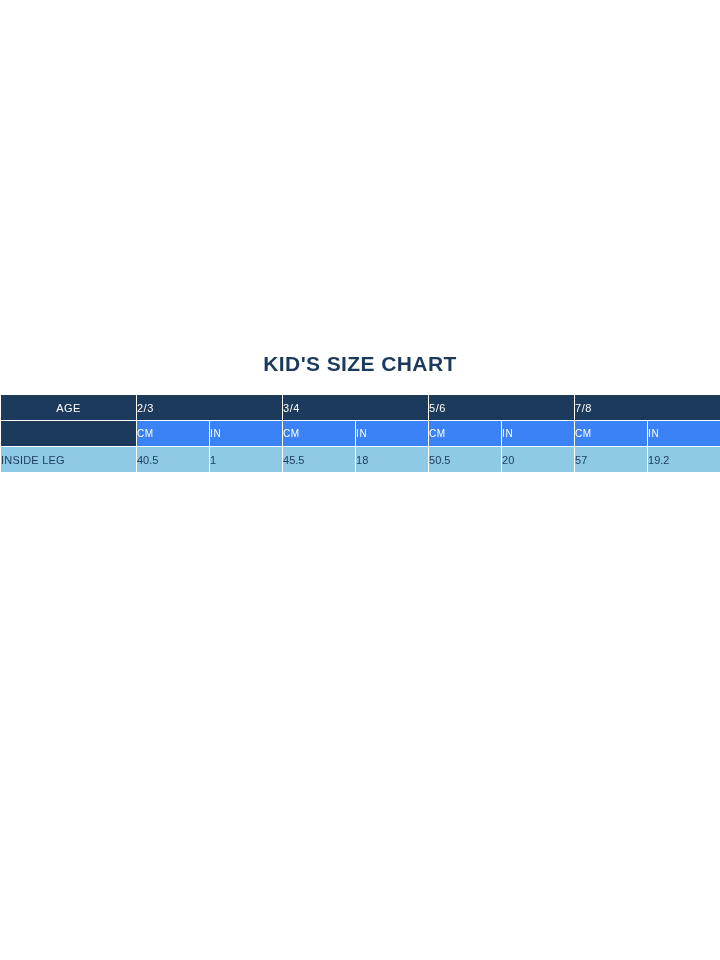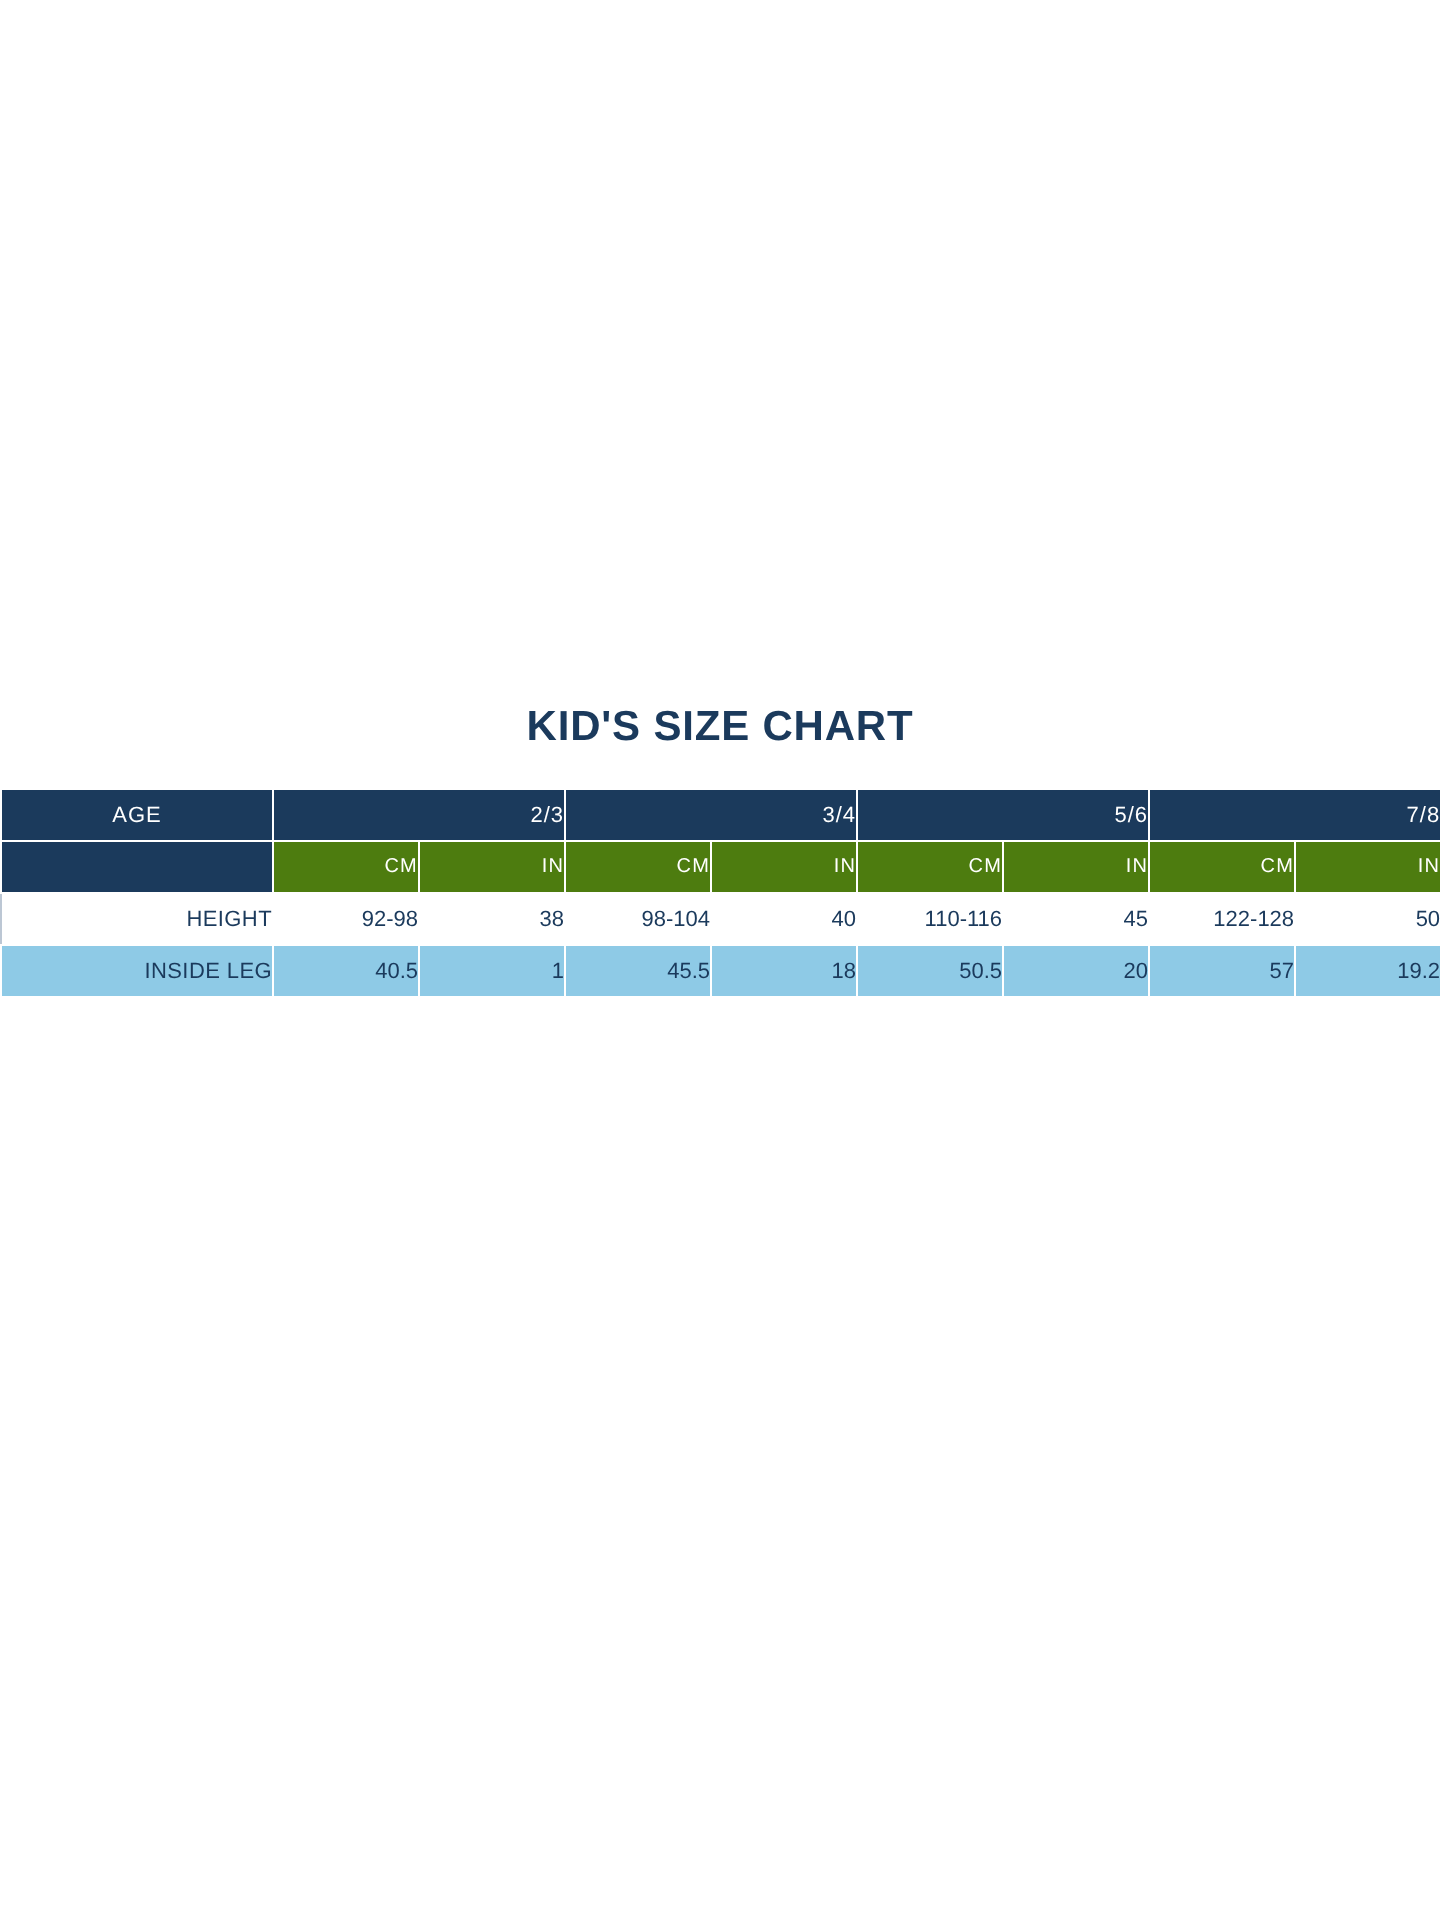--- a/index.html
+++ b/index.html
@@ -39,36 +39,36 @@
     width: 720px;
     table-layout: fixed;
     font-size: 11px;
     padding-left: 13px;
   }
   table.size-chart td,
   table.size-chart th {
     border: 1px solid #ffffff;
     padding: 0;
     height: 25px;
-    text-align: right;
+    text-align: left;
     vertical-align: middle;
     font-weight: normal;
   }
   
   .hdr-dark {
     background: #1b3a5c;
     color: #ffffff;
     font-size: 11px;
     letter-spacing: 0.5px;
   }
   .hdr-dark.age-label-center {
     text-align: center;
   }
   .hdr-sub {
-    background: #4d7c0f;
+    background: #3b82f6;
     color: #ffffff;
     font-size: 10px;
     letter-spacing: 0.6px;
   }
   .hdr-sub.blank {
     background: #1b3a5c;
   }
   
   .row-white td {
     background: #ffffff;
@@ -135,31 +135,20 @@
           <th class="hdr-sub">CM</th>
           <th class="hdr-sub">IN</th>
           <th class="hdr-sub">CM</th>
           <th class="hdr-sub">IN</th>
           <th class="hdr-sub">CM</th>
           <th class="hdr-sub">IN</th>
         </tr>
       </thead>
 
       <tbody>
-        <tr class="row-white">
-          <td class="row-head">HEIGHT</td>
-          <td class="val">92-98</td>
-          <td class="val">38</td>
-          <td class="val col-sep-left">98-104</td>
-          <td class="val">40</td>
-          <td class="val col-sep-left">110-116</td>
-          <td class="val">45</td>
-          <td class="val col-sep-left">122-128</td>
-          <td class="val">50</td>
-        </tr>
 
 
 
         <tr class="row-blue blue">
           <td class="row-head">INSIDE LEG</td>
           <td class="val">40.5</td>
           <td class="val">1</td>
           <td class="val col-sep-left">45.5</td>
           <td class="val">18</td>
           <td class="val col-sep-left">50.5</td>

